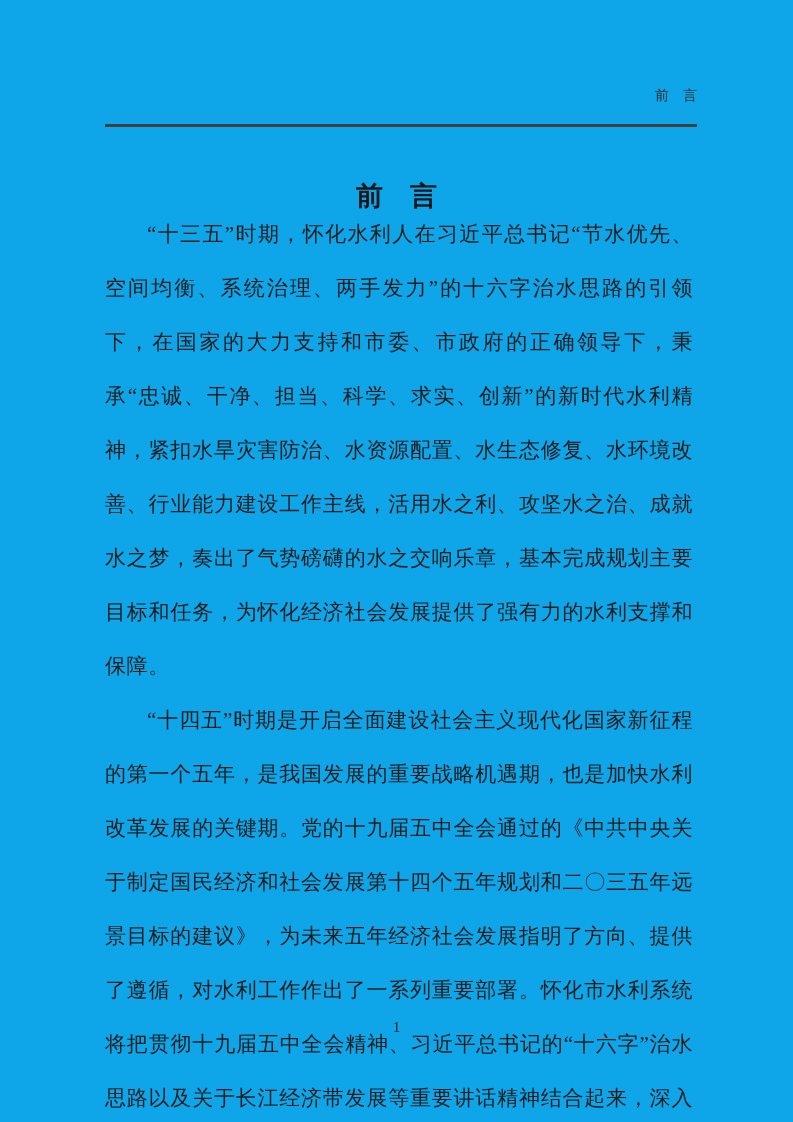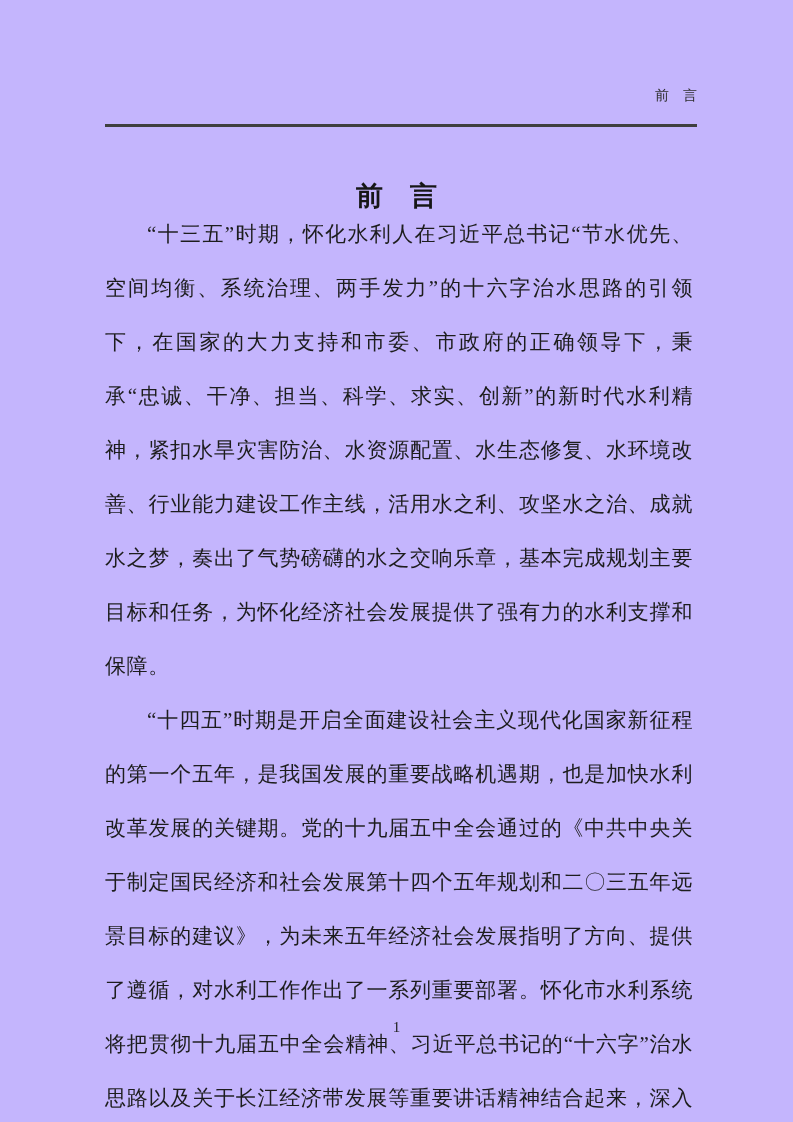--- a/index.html
+++ b/index.html
@@ -8,21 +8,21 @@
     width: 793px;
     height: 1122px;
     background: #ffffff;
     position: relative;
     overflow: hidden;
     font-family: "Liberation Serif", serif;
   }
   .page {
     position: absolute;
     inset: 0;
-    background: #c4b5fd;
+    background: #0ea5e9;
     padding-left: 44px;
   }
   .running-header {
     position: absolute;
     top: 87px;
     right: 96px;
     font-size: 14px;
     color: #2e2e2e;
     font-family: "Liberation Sans", sans-serif;
     white-space: pre;

